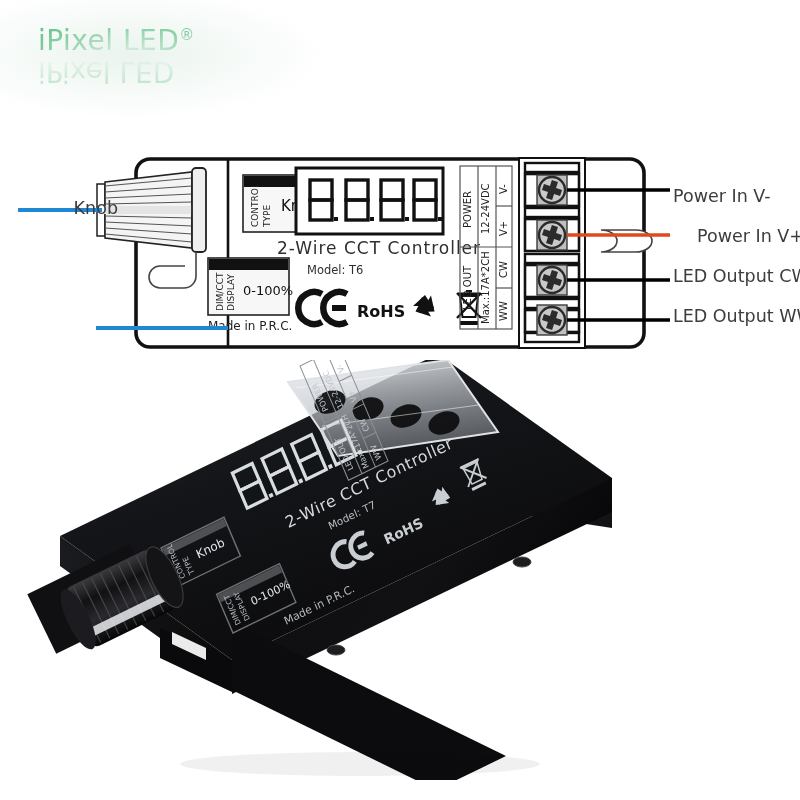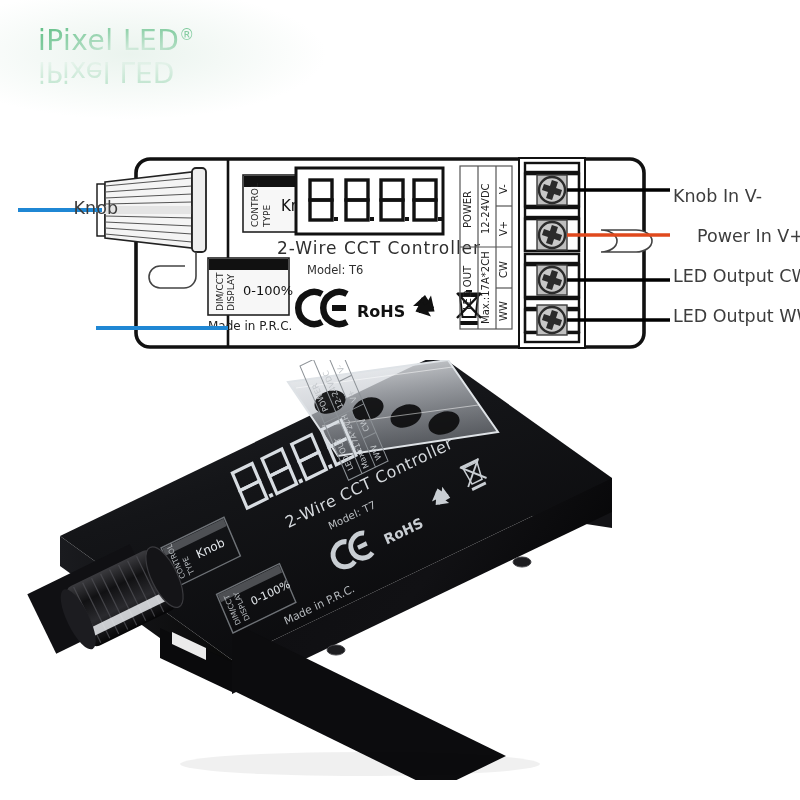--- a/index.html
+++ b/index.html
@@ -208,21 +208,21 @@
       <line x1="102" y1="80" x2="18" y2="80" stroke="#1f87d4" stroke-width="4"></line>
       <line x1="228" y1="198" x2="96" y2="198" stroke="#1f87d4" stroke-width="4"></line>
     </g>
   </svg>
 
   <div class="cal-label cal-left" style="left:40px;top:198px;width:78px;">
     <span>Knob</span>
   </div>
 
   <div class="cal-label" style="left:673px;top:186px;">
-    <span>Knob In V-</span>
+    <span>Power In V-</span>
   </div>
   <div class="cal-label" style="left:673px;top:226px;margin-left:24px;">
     <span>Power In V+</span>
   </div>
   <div class="cal-label" style="left:673px;top:266px;">
     <span>LED Output CW</span>
   </div>
   <div class="cal-label" style="left:673px;top:306px;">
     <span>LED Output WW</span>
   </div>

